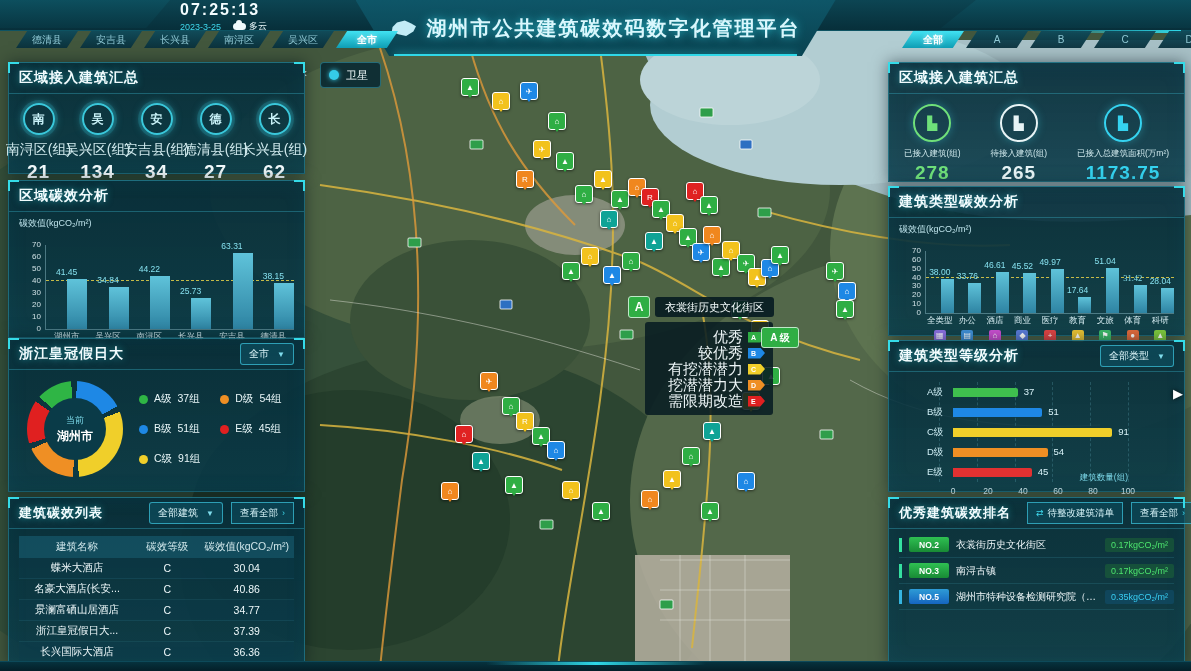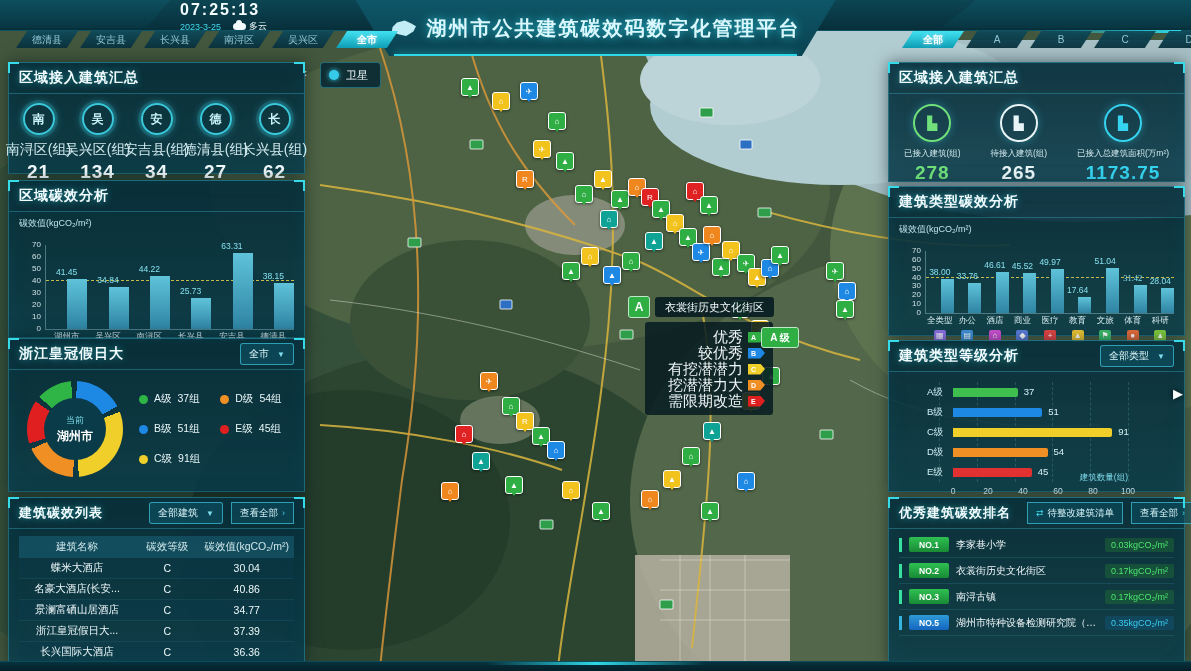--- a/index.html
+++ b/index.html
@@ -710,26 +710,20 @@
         <span>待整改建筑清单</span>
       </span>
       <span class="hbtn">
         <span>查看全部</span>
         <span class="ic">›</span>
       </span>
     </div>
     <div id="rk-rows" style="margin-top:3px;">
         <div class="rk-row g">
           <span class="rk-tick"></span>
-          <span class="rk-badge">NO.1</span>
-          <span class="rk-name">李家巷小学</span>
-          <span class="rk-val">0.03kgCO₂/m²</span>
-        </div>
-        <div class="rk-row g">
-          <span class="rk-tick"></span>
           <span class="rk-badge">NO.2</span>
           <span class="rk-name">衣裳街历史文化街区</span>
           <span class="rk-val">0.17kgCO₂/m²</span>
         </div>
         <div class="rk-row g">
           <span class="rk-tick"></span>
           <span class="rk-badge">NO.3</span>
           <span class="rk-name">南浔古镇</span>
           <span class="rk-val">0.17kgCO₂/m²</span>
         </div>

